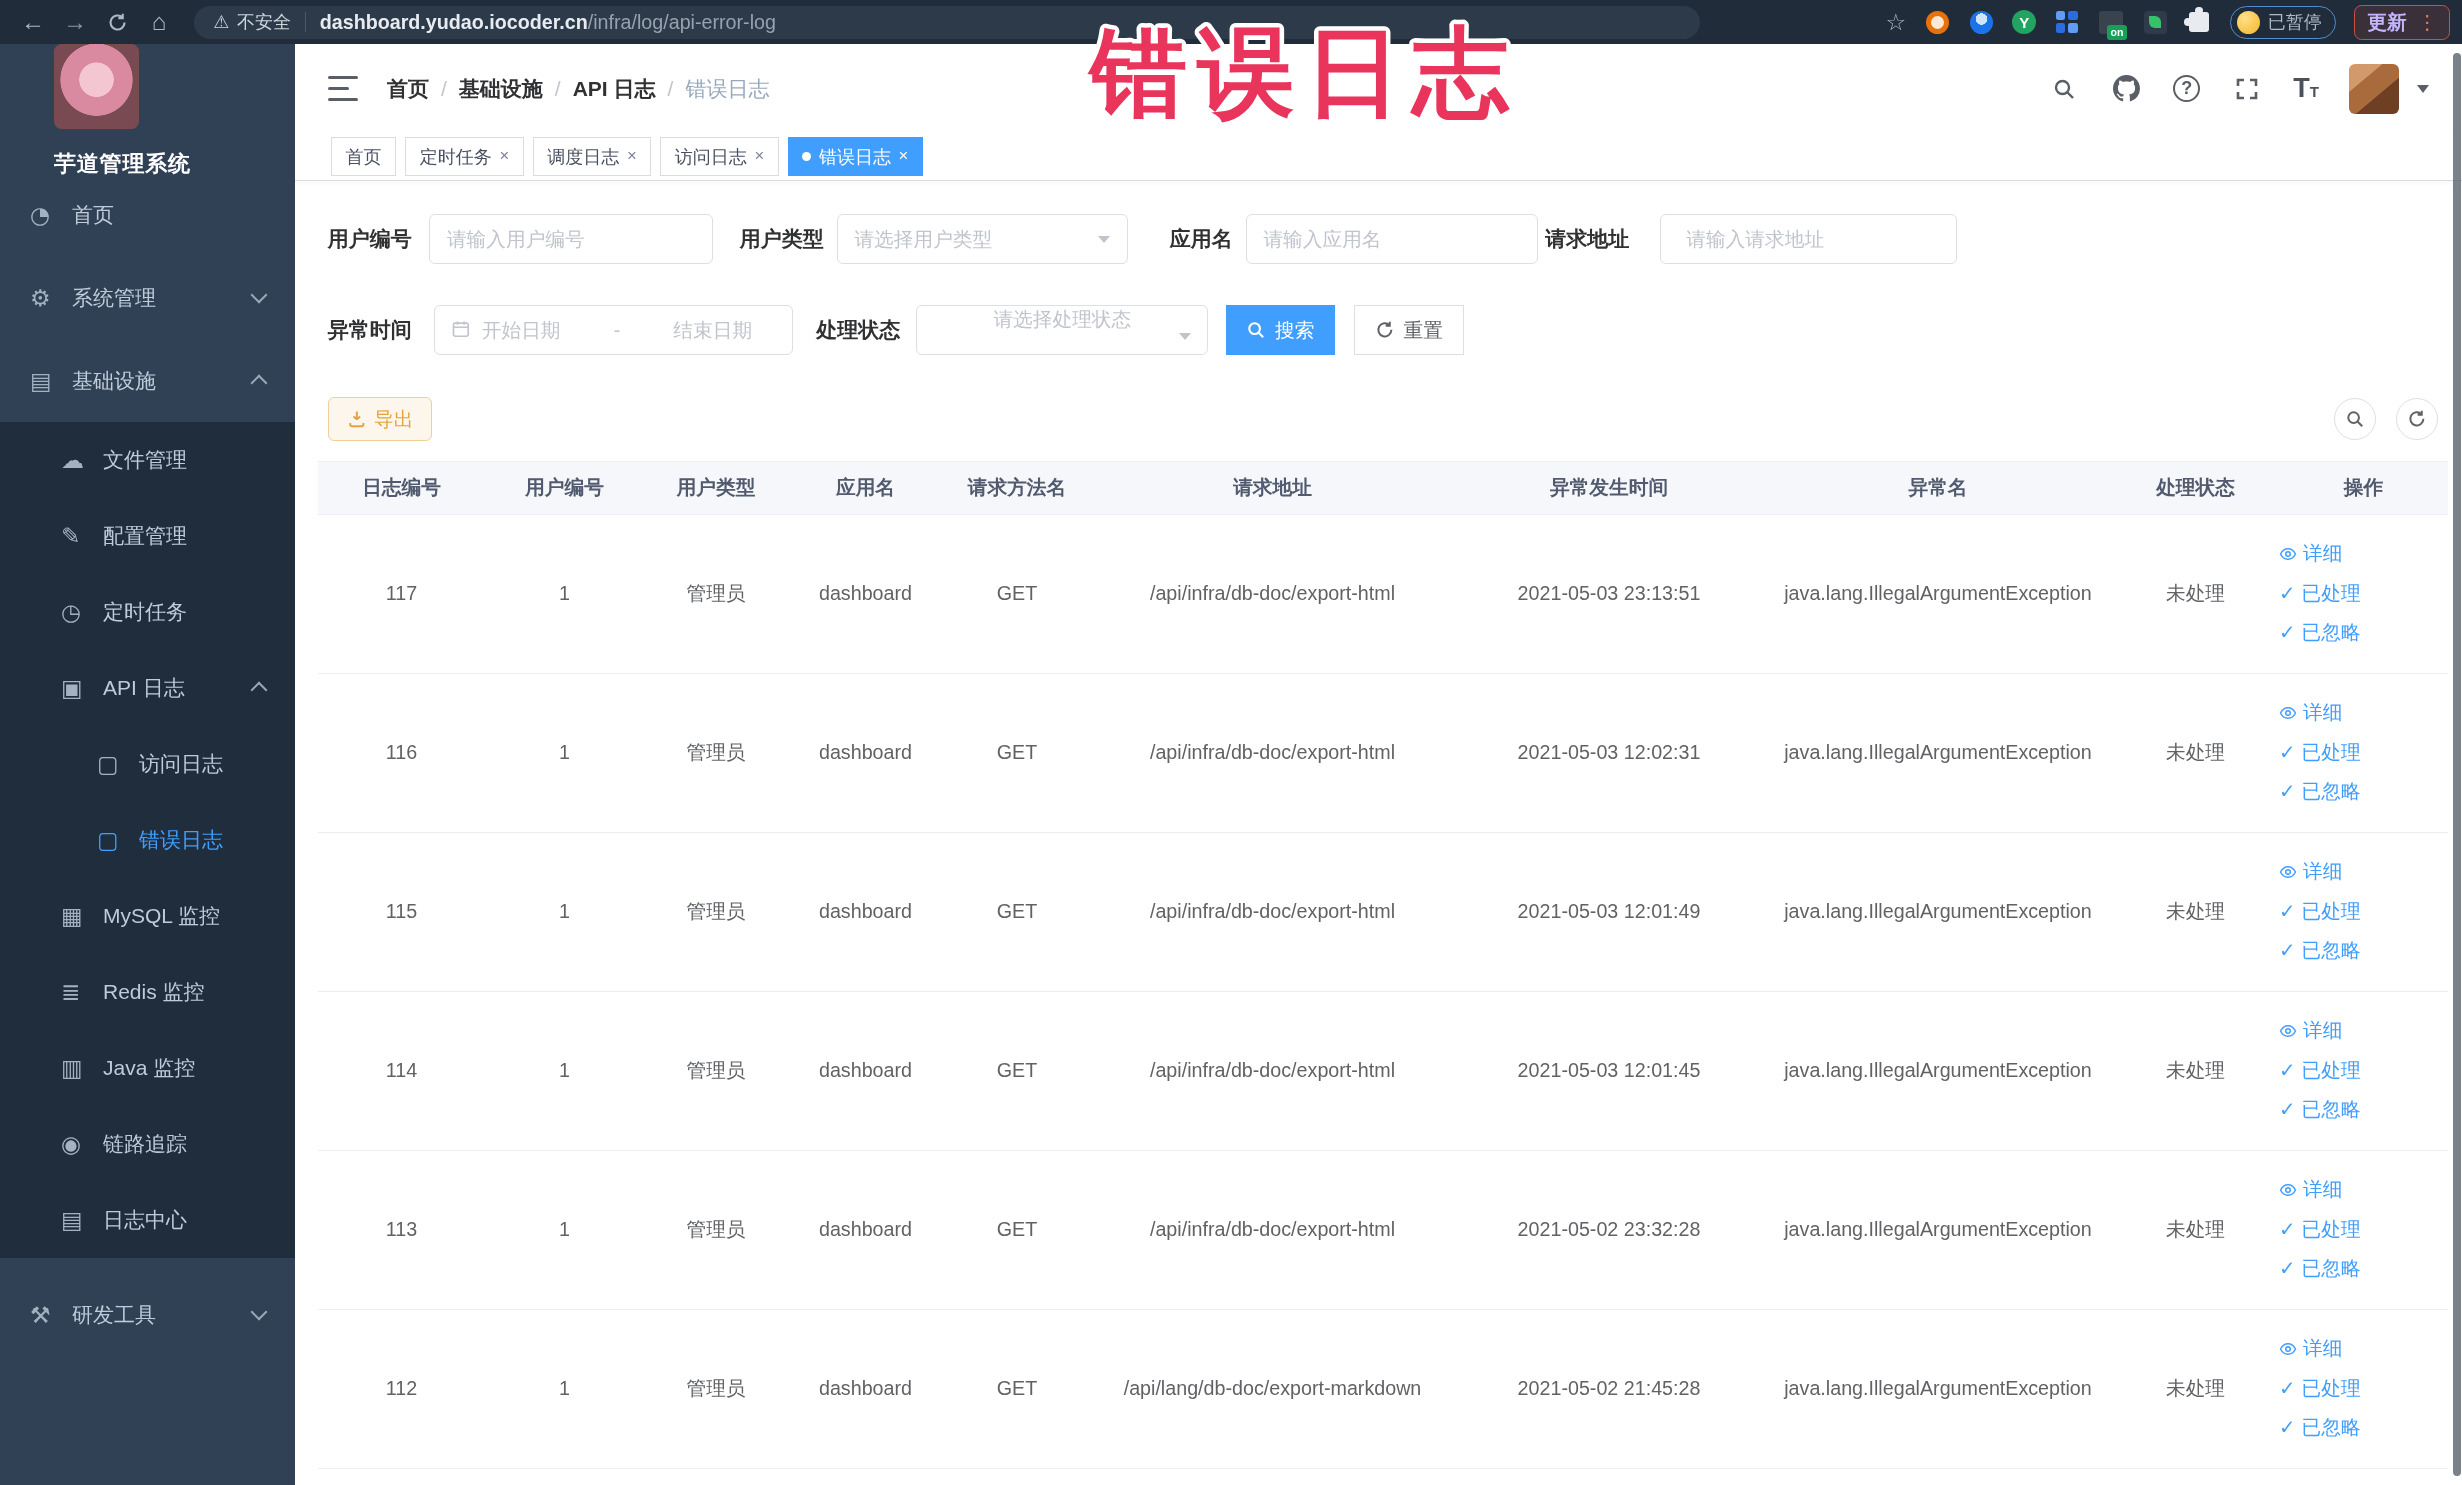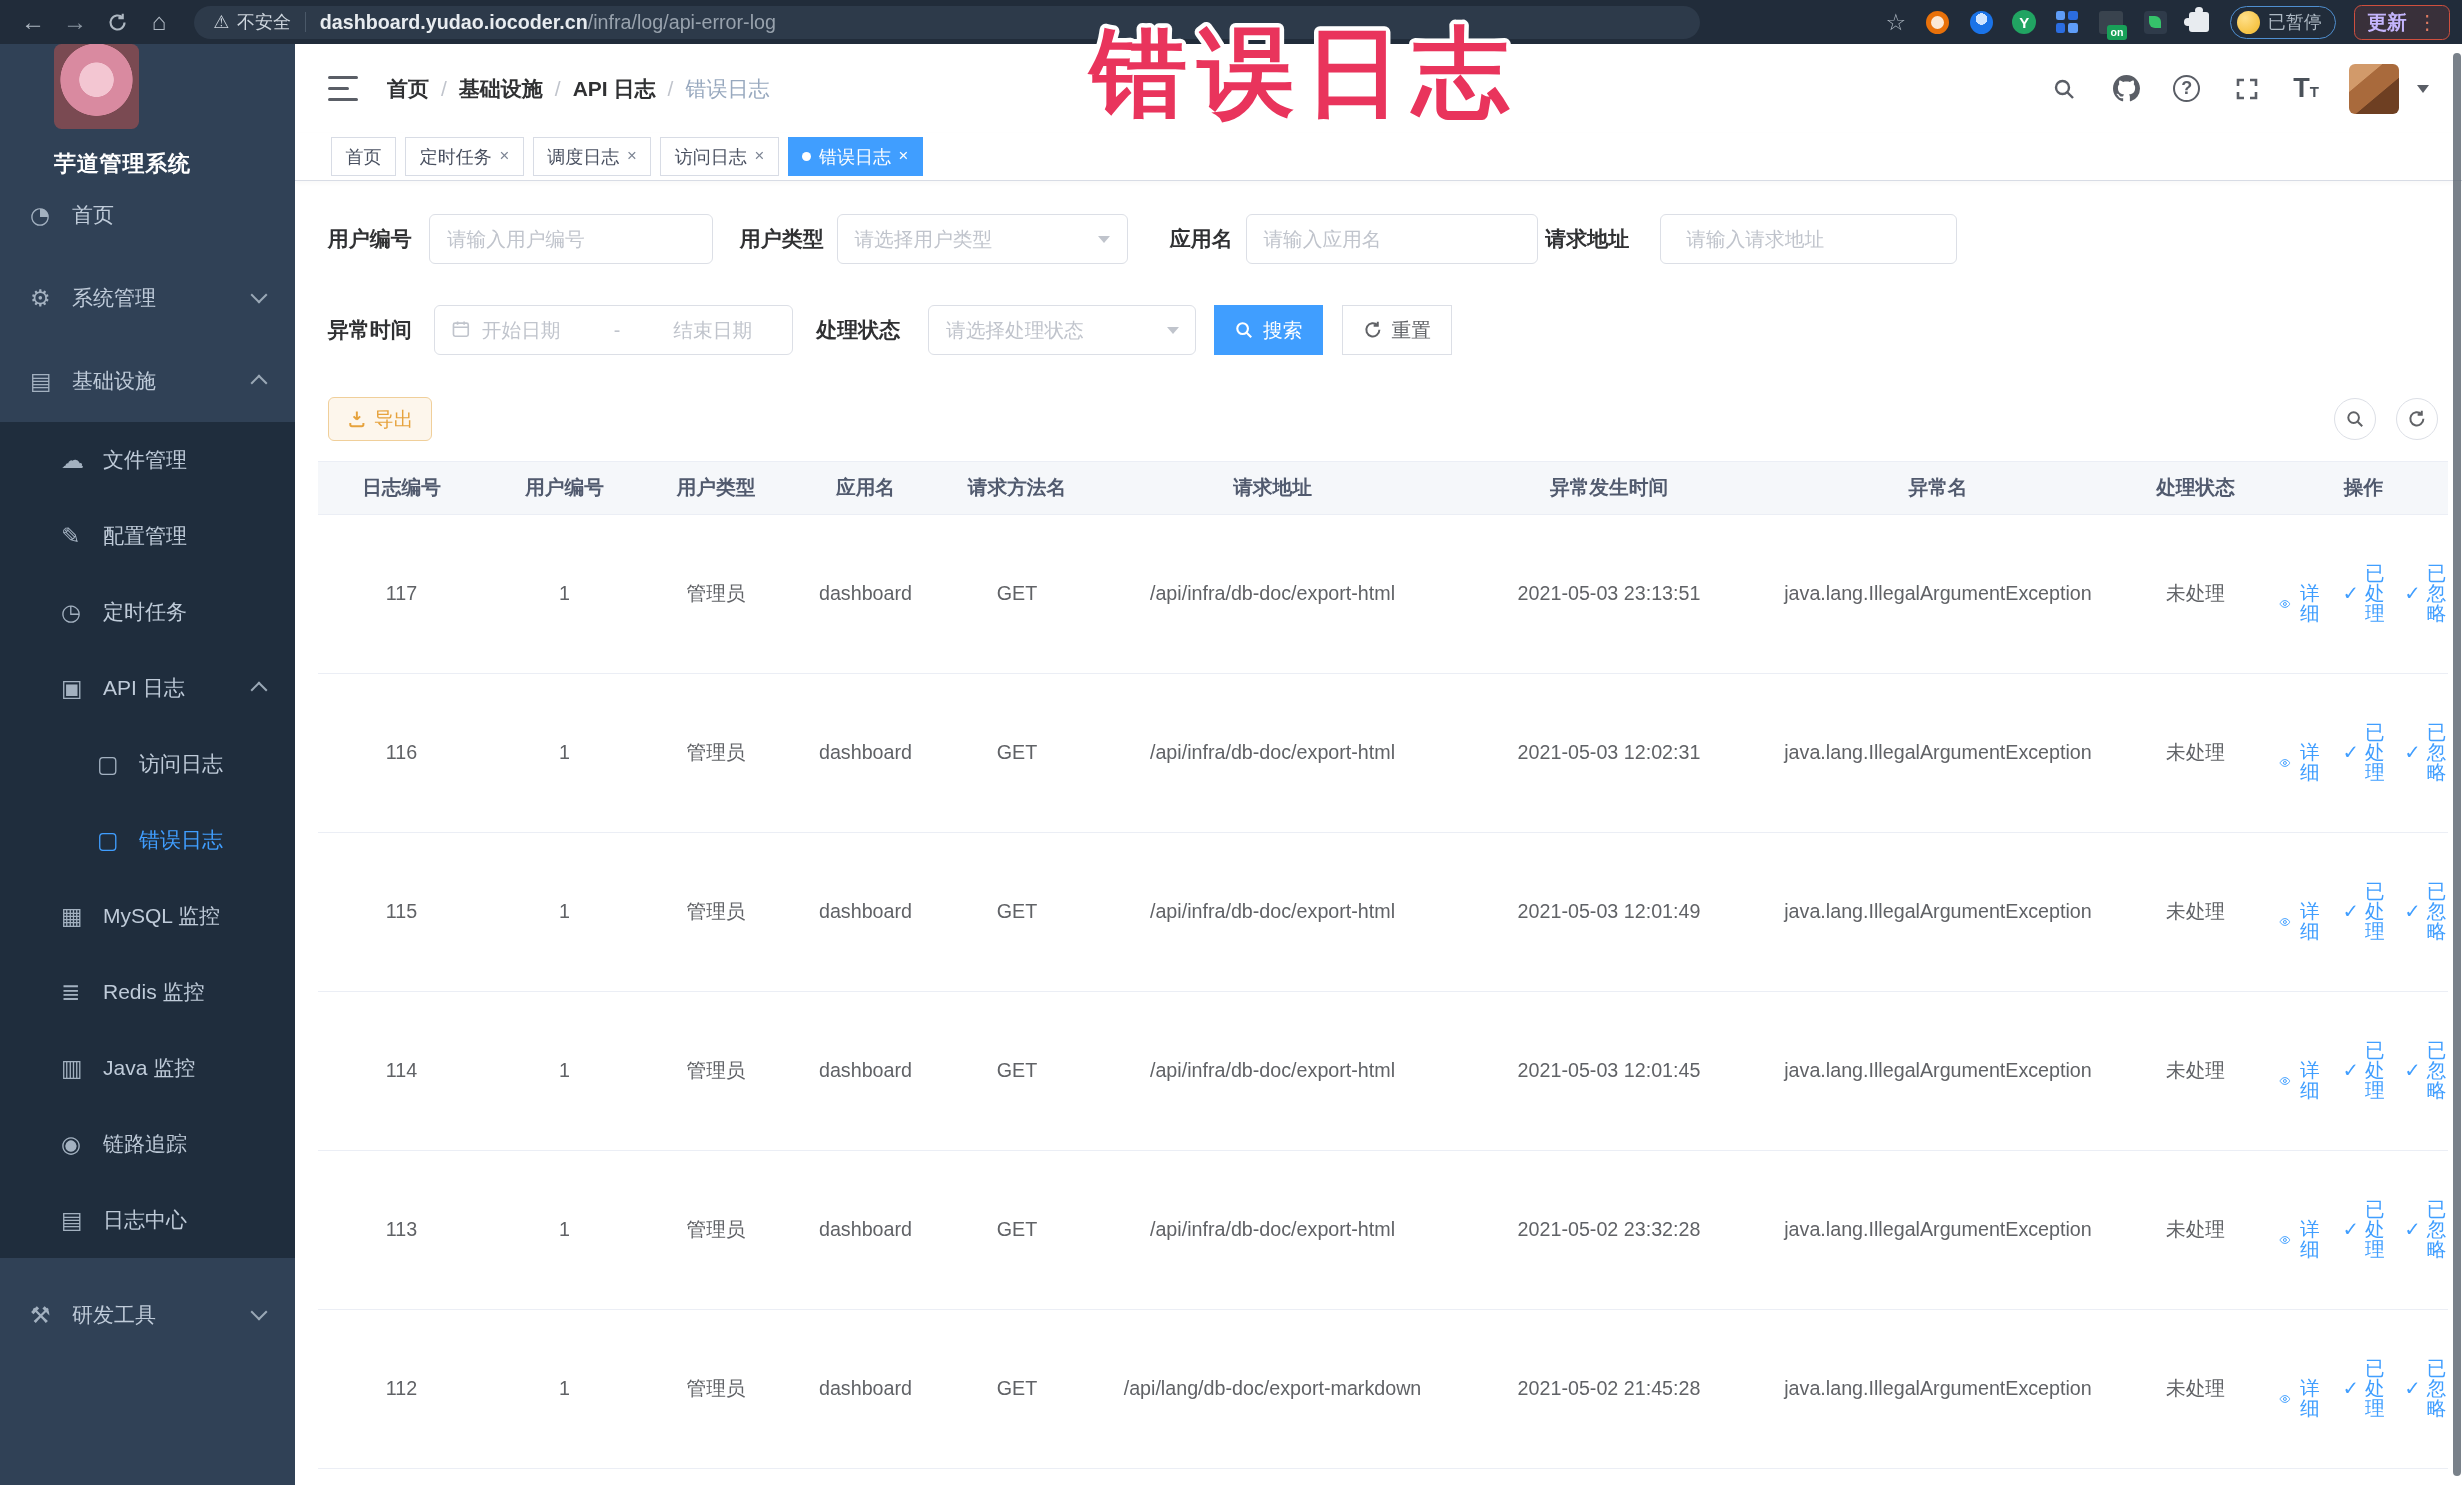--- a/index.html
+++ b/index.html
@@ -131,21 +131,21 @@
   .tool-circles { margin-left:auto; display:flex; gap:19.7px; }
   .circle-btn { width:42px; height:42px; border-radius:50%; border:1.5px solid #dcdfe6; background:#fff;
     display:flex; align-items:center; justify-content:center; color:#606266; }
 
   
   table.grid { border-collapse:collapse; table-layout:fixed; width:2129px; margin-top:19.7px; }
   .grid th { height:53px; background:#f5f7fa; color:#515a6e; font-size:19.7px; font-weight:700;
     border-top:1.5px solid #ebeef5; border-bottom:1.5px solid #ebeef5; text-align:center; }
   .grid td { height:159px; font-size:19.7px; color:#606266; text-align:center;
     border-bottom:1.5px solid #ebeef5; word-break:break-all; }
-  .ops { display:flex; flex-direction:row; align-items:flex-end; gap:19.7px; padding-right:19.7px; }
+  .ops { display:flex; flex-direction:column; align-items:flex-start; gap:19.7px; padding-right:19.7px; }
   .op { color:#409eff; font-size:19.7px; display:flex; align-items:center; gap:6px; line-height:1; }
   .op .ck { font-size:19.7px; color:#409eff; }
 
   
   .annotation { position:absolute; left:1082px; top:6px; z-index:9; pointer-events:none; }
 
   
   .page-scroll { position:absolute; right:1.5px; top:53px; width:7.6px; height:1423px;
     background:#626b76; border-radius:4.5px; opacity:.85; z-index:8; }
 </style>
@@ -381,21 +381,21 @@
               <svg width="19.7" height="19.7" viewBox="0 0 24 24" fill="none" stroke="#c0c4cc" stroke-width="2">
                   <rect x="3" y="5" width="18" height="16" rx="2"></rect>
                   <path d="M8 3v4M16 3v4M3 10h18"></path>
                 </svg>
             </span>
             <span class="ph">开始日期</span>
             <span class="ph date-sep">-</span>
             <span class="ph" style="margin-right:23px;">结束日期</span>
           </span>
           <span class="f-label" style="margin-left:23.5px;">处理状态</span>
-          <span class="inp" style="width:268px; margin-left:28px;">
+          <span class="inp" style="width:292px; margin-left:16px;flex-direction:column;">
             <span class="ph">请选择处理状态</span>
             <i class="sel-caret"></i>
           </span>
           <button class="btn btn-search" style="margin-left:17.4px;">
             <svg width="19.7" height="19.7" viewBox="0 0 24 24" fill="none" stroke="#fff" stroke-width="2.6">
                 <circle cx="10.5" cy="10.5" r="6.5"></circle>
                 <path d="M15.5 15.5L21 21"></path>
               </svg>
             <span>搜索</span>
           </button>

